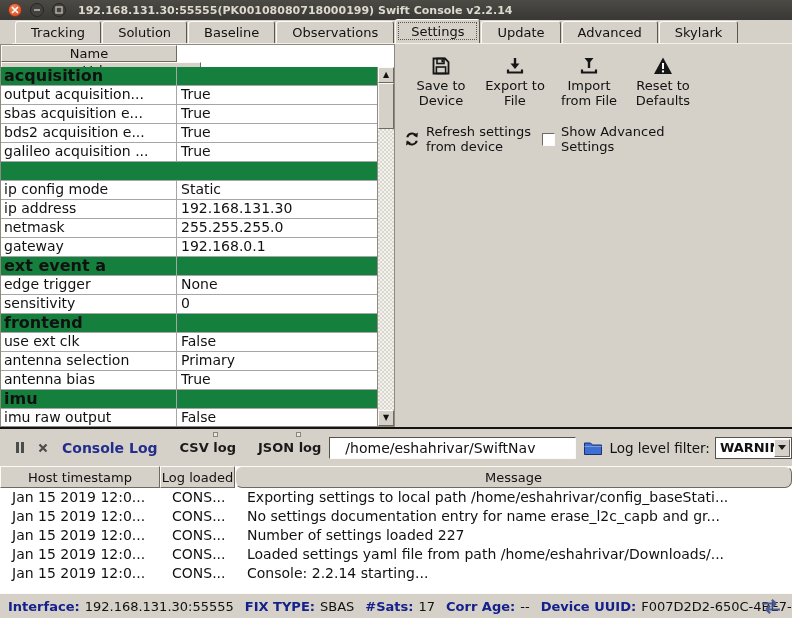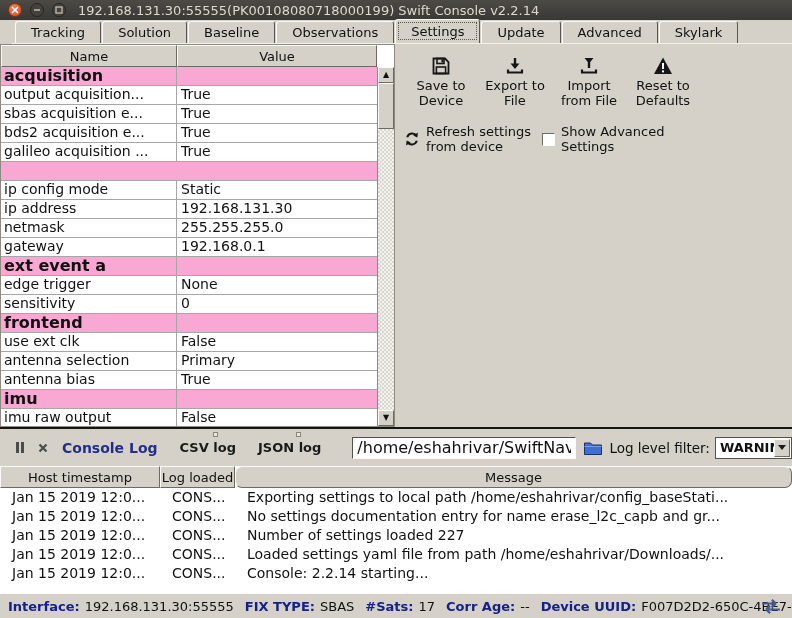--- a/index.html
+++ b/index.html
@@ -9,47 +9,47 @@
     background:#d5d1c8;color:#111;
   }
   
   .titlebar{position:absolute;top:0;left:0;width:792px;height:20px;
     background:linear-gradient(#4c4a45,#3a3834);display:flex;align-items:center;}
   .win-btn{width:14px;height:14px;border-radius:50%;margin-left:8px;
     display:flex;align-items:center;justify-content:center;box-sizing:border-box;}
   .win-btn svg{display:block;}
   .wb-close{background:radial-gradient(circle at 35% 30%,#f0825a,#d8471c);border:1px solid #8c3012;}
   .wb-plain{background:#45423e;border:1px solid #272522;}
-  .title-text{color:#ded9ce;font-weight:normal;font-size:13px;margin-left:12px;white-space:nowrap;}
+  .title-text{color:#ded9ce;font-weight:bold;font-size:11px;margin-left:12px;white-space:nowrap;}
   
   .tabbar{position:absolute;top:20px;left:12px;width:792px;height:24px;background:#d5d1c8;
     display:flex;align-items:flex-end;padding-left:3px;box-sizing:border-box;
     border-bottom:1px solid #f4f1eb;}
   .tab{height:21px;line-height:21px;padding:0 15px;font-size:13px;background:#d5d1c8;
     border-top:1px solid #fbfaf7;border-left:1px solid #fbfaf7;border-right:1px solid #5a564f;
     border-top-left-radius:3px;border-top-right-radius:3px;margin-right:1px;white-space:nowrap;}
   .tab.active{height:23px;line-height:23px;outline:1px dotted #5a564f;outline-offset:-4px;}
   
   .main{position:absolute;top:44px;left:0;width:792px;height:385px;background:#d5d1c8;
     border-bottom:2px solid #141414;box-sizing:border-box;}
   
   .settings-table{position:absolute;top:0;left:0;width:395px;height:383px;background:#fff;
     border:1px solid #8e8a80;box-sizing:border-box;overflow:hidden;}
-  .sheader{display:flex;height:22px;}
+  .sheader{display:flex;height:22px;flex-direction:column;}
   .hcell{background:#d5d1c8;border-top:1px solid #fbfaf7;border-left:1px solid #fbfaf7;
     border-right:1px solid #6e6a62;border-bottom:1px solid #6e6a62;font-size:13px;
     display:flex;align-items:center;justify-content:center;box-sizing:border-box;}
   .hc-name{width:176px;}
   .hc-value{width:200px;}
   .srows{position:absolute;top:22px;left:0;width:377px;bottom:0;overflow:hidden;}
   .srow{display:flex;height:19px;border-bottom:1px solid #a6a6a6;box-sizing:border-box;background:#fff;}
   .srow .c1{width:176px;border-right:1px solid #a6a6a6;padding-left:3px;box-sizing:border-box;
     font-size:14px;line-height:17px;white-space:nowrap;overflow:hidden;}
   .srow .c2{flex:1;padding-left:4px;font-size:14px;line-height:17px;white-space:nowrap;overflow:hidden;}
-  .srow.section{background:#f9a8d4;}
+  .srow.section{background:#15803d;}
   .srow.section .c1{font-weight:bold;font-size:16px;line-height:18px;}
   
   .vscroll{position:absolute;top:22px;right:0;width:17px;bottom:0;border-left:1px solid #8e8a80;box-sizing:border-box;
     background-color:#dad7d0;
     background-image:linear-gradient(45deg,#f4f2ec 25%,transparent 25%,transparent 75%,#f4f2ec 75%),
                      linear-gradient(45deg,#f4f2ec 25%,transparent 25%,transparent 75%,#f4f2ec 75%);
     background-size:4px 4px;background-position:0 0,2px 2px;}
   .vs-arrow{height:16px;background:#d5d1c8;border:1px solid;border-color:#fbfaf7 #6e6a62 #6e6a62 #fbfaf7;
     font-size:8px;text-align:center;line-height:14px;color:#111;box-sizing:border-box;}
   .vs-down{position:absolute;bottom:0;left:0;right:0;}
@@ -70,23 +70,23 @@
   
   .console-bar{position:absolute;top:429px;left:0;width:792px;height:37px;background:#d5d1c8;
     display:flex;align-items:center;}
   .pause{display:flex;margin-left:16px;}
   .pause b{display:block;width:3px;height:11px;background:#4c4c4c;margin-right:2px;}
   .cclose{margin-left:12px;display:flex;}
   .clog-title{margin-left:14px;font-weight:bold;font-size:14px;color:#232e8c;white-space:nowrap;}
   .mini-toggle{position:relative;margin-left:22px;font-weight:bold;font-size:13px;color:#1a1a1a;white-space:nowrap;}
   .mini-toggle .mbox{position:absolute;top:-8px;left:60%;width:5px;height:5px;background:#e8e5de;
     border:1px solid #8a867e;box-sizing:border-box;}
-  .path-input{margin-left:31px;width:288px;height:22px;box-sizing:border-box;background:#fff;
-    border:1px solid;border-color:#55524c #fbfaf7 #fbfaf7 #55524c;font-size:16px;
-    font-family:"DejaVu Sans","Liberation Sans",sans-serif;padding:0 4px;color:#111;}
+  .path-input{margin-left:8px;width:288px;height:22px;box-sizing:border-box;background:#fff;
+    border:1px solid;border-color:#55524c #fbfaf7 #fbfaf7 #55524c;font-size:14px;
+    font-family:"DejaVu Sans","Liberation Sans",sans-serif;padding:0 15px;color:#111;}
   .folder{margin-left:8px;display:flex;}
   .filter-label{margin-left:7px;font-size:13.5px;white-space:nowrap;}
   .dropdown{margin-left:5px;width:88px;height:22px;background:#fff;border:1px solid #55524c;
     position:relative;display:flex;align-items:center;font-size:13px;font-weight:bold;
     padding-left:4px;box-sizing:border-box;}
   .dd-btn{position:absolute;right:1px;top:1px;bottom:1px;width:16px;background:#d5d1c8;
     border:1px solid;border-color:#fbfaf7 #6e6a62 #6e6a62 #fbfaf7;box-sizing:border-box;
     display:flex;align-items:center;justify-content:center;}
   .dd-arrow{width:0;height:0;border-left:4px solid transparent;border-right:4px solid transparent;
     border-top:5px solid #1a1a1a;}

